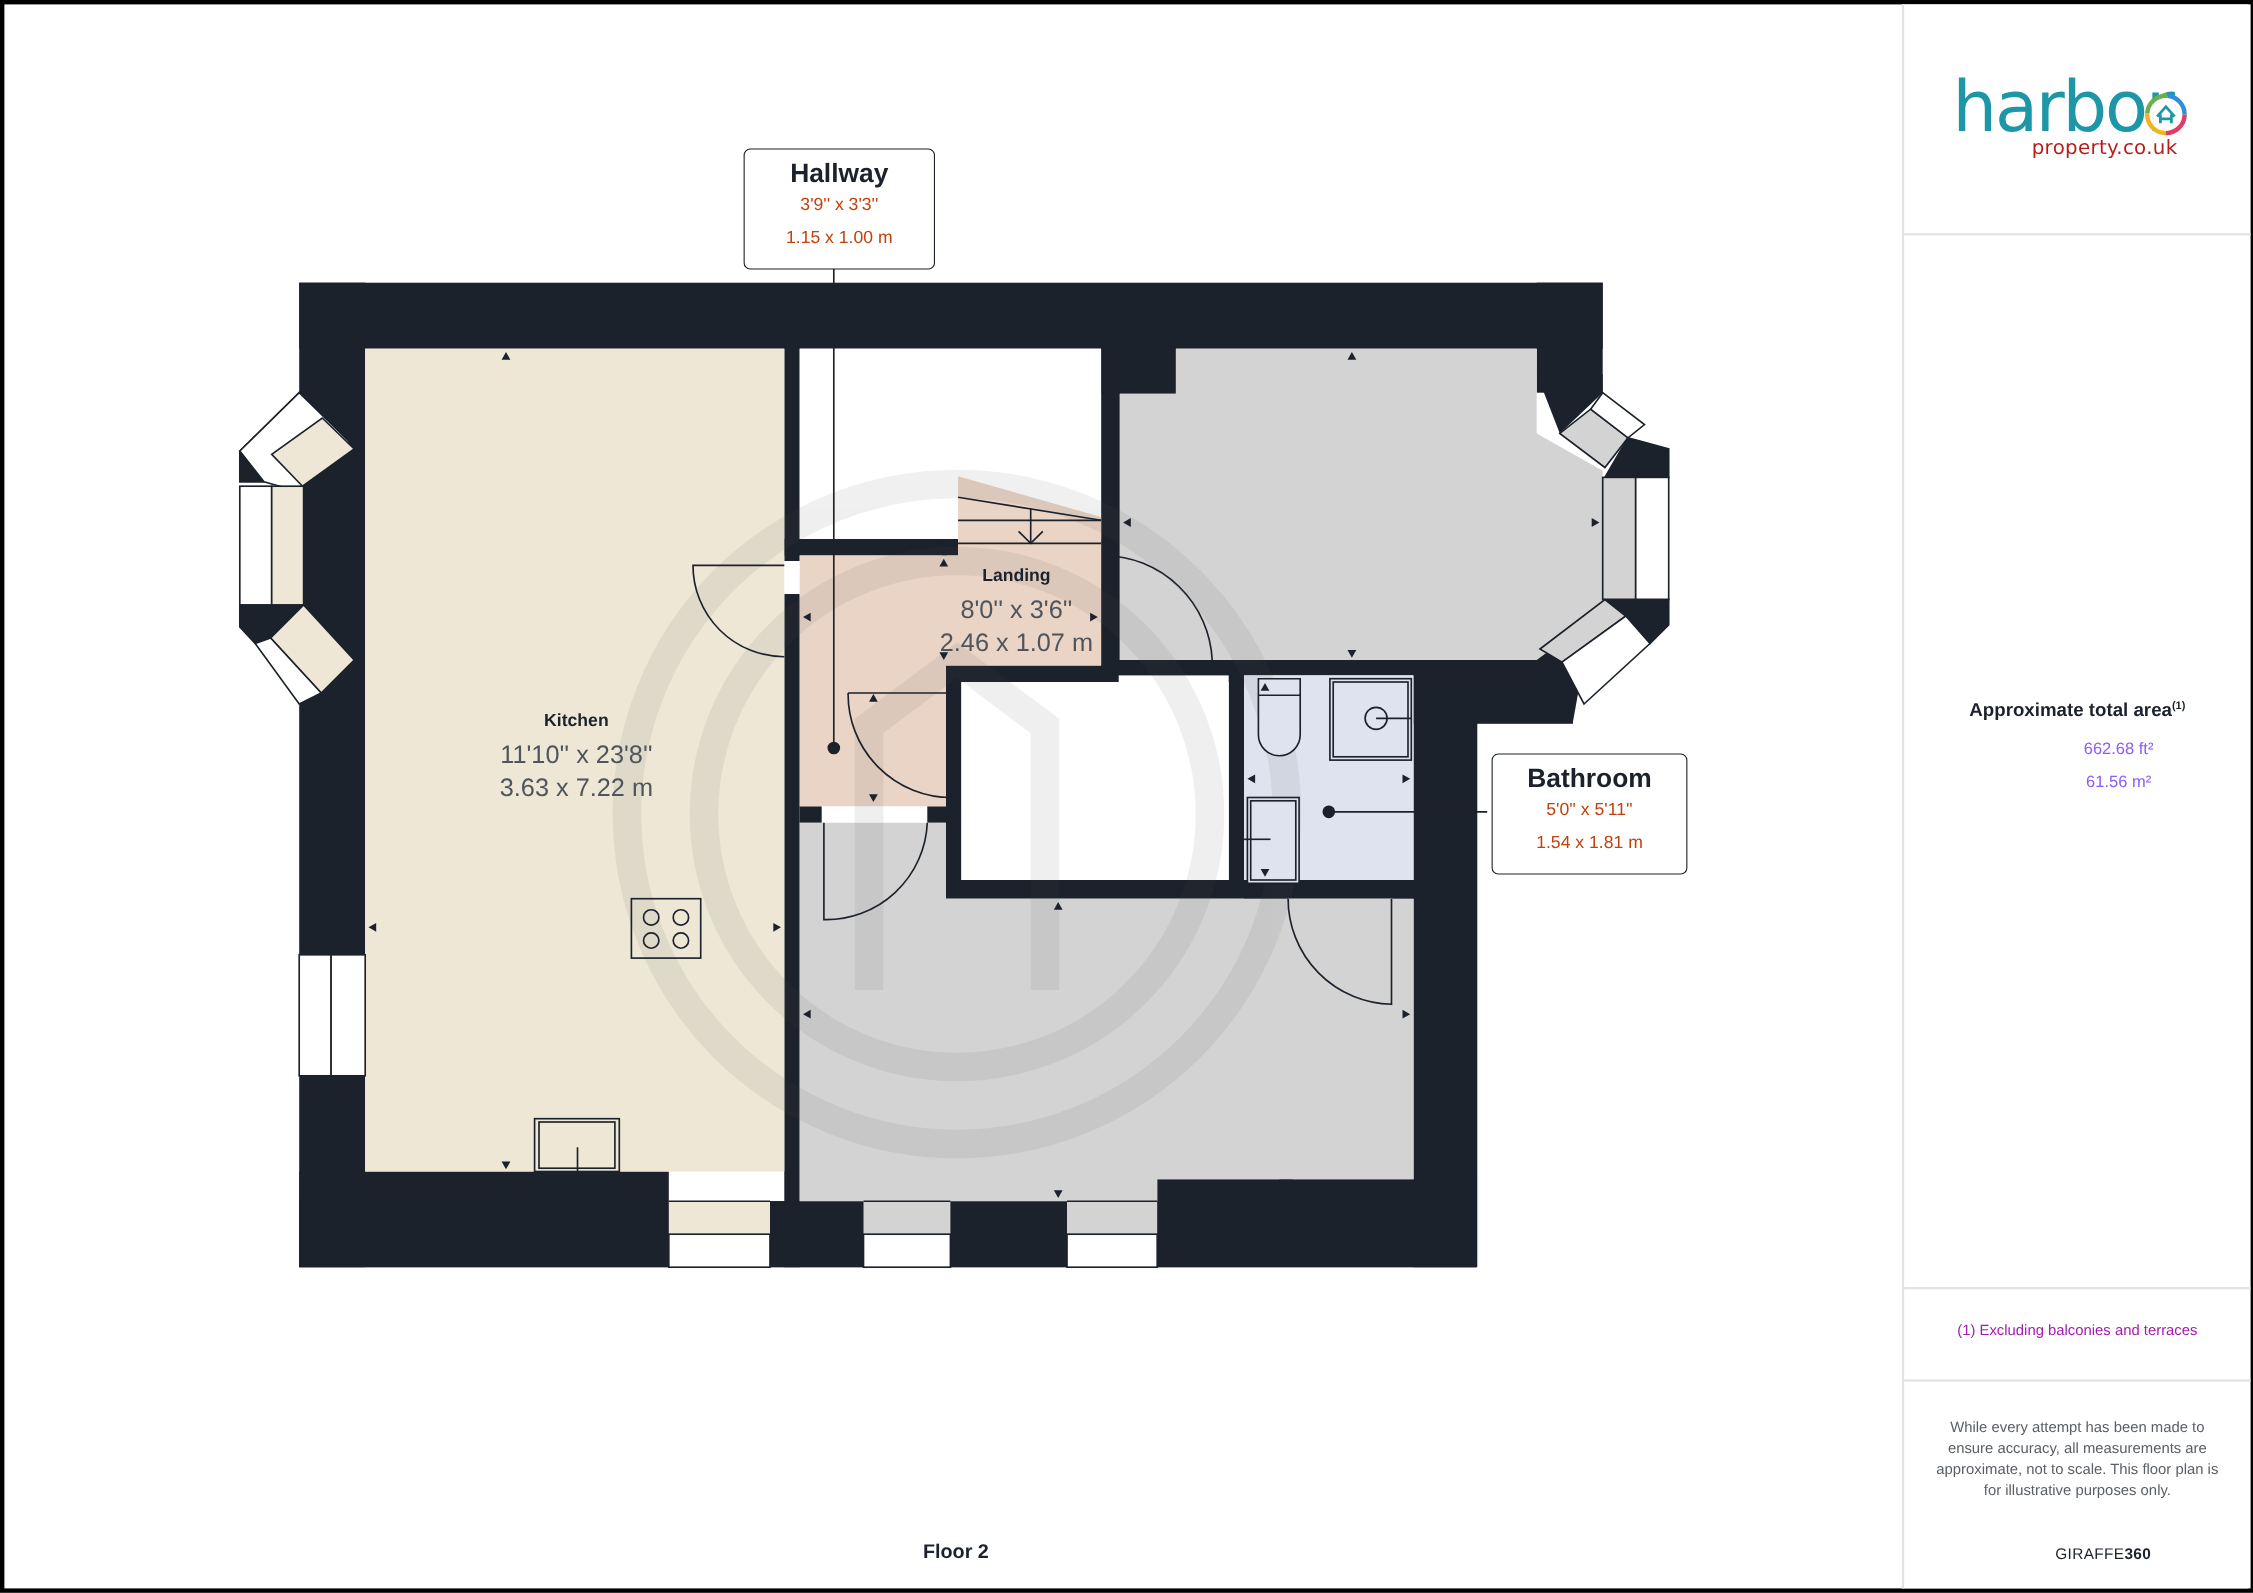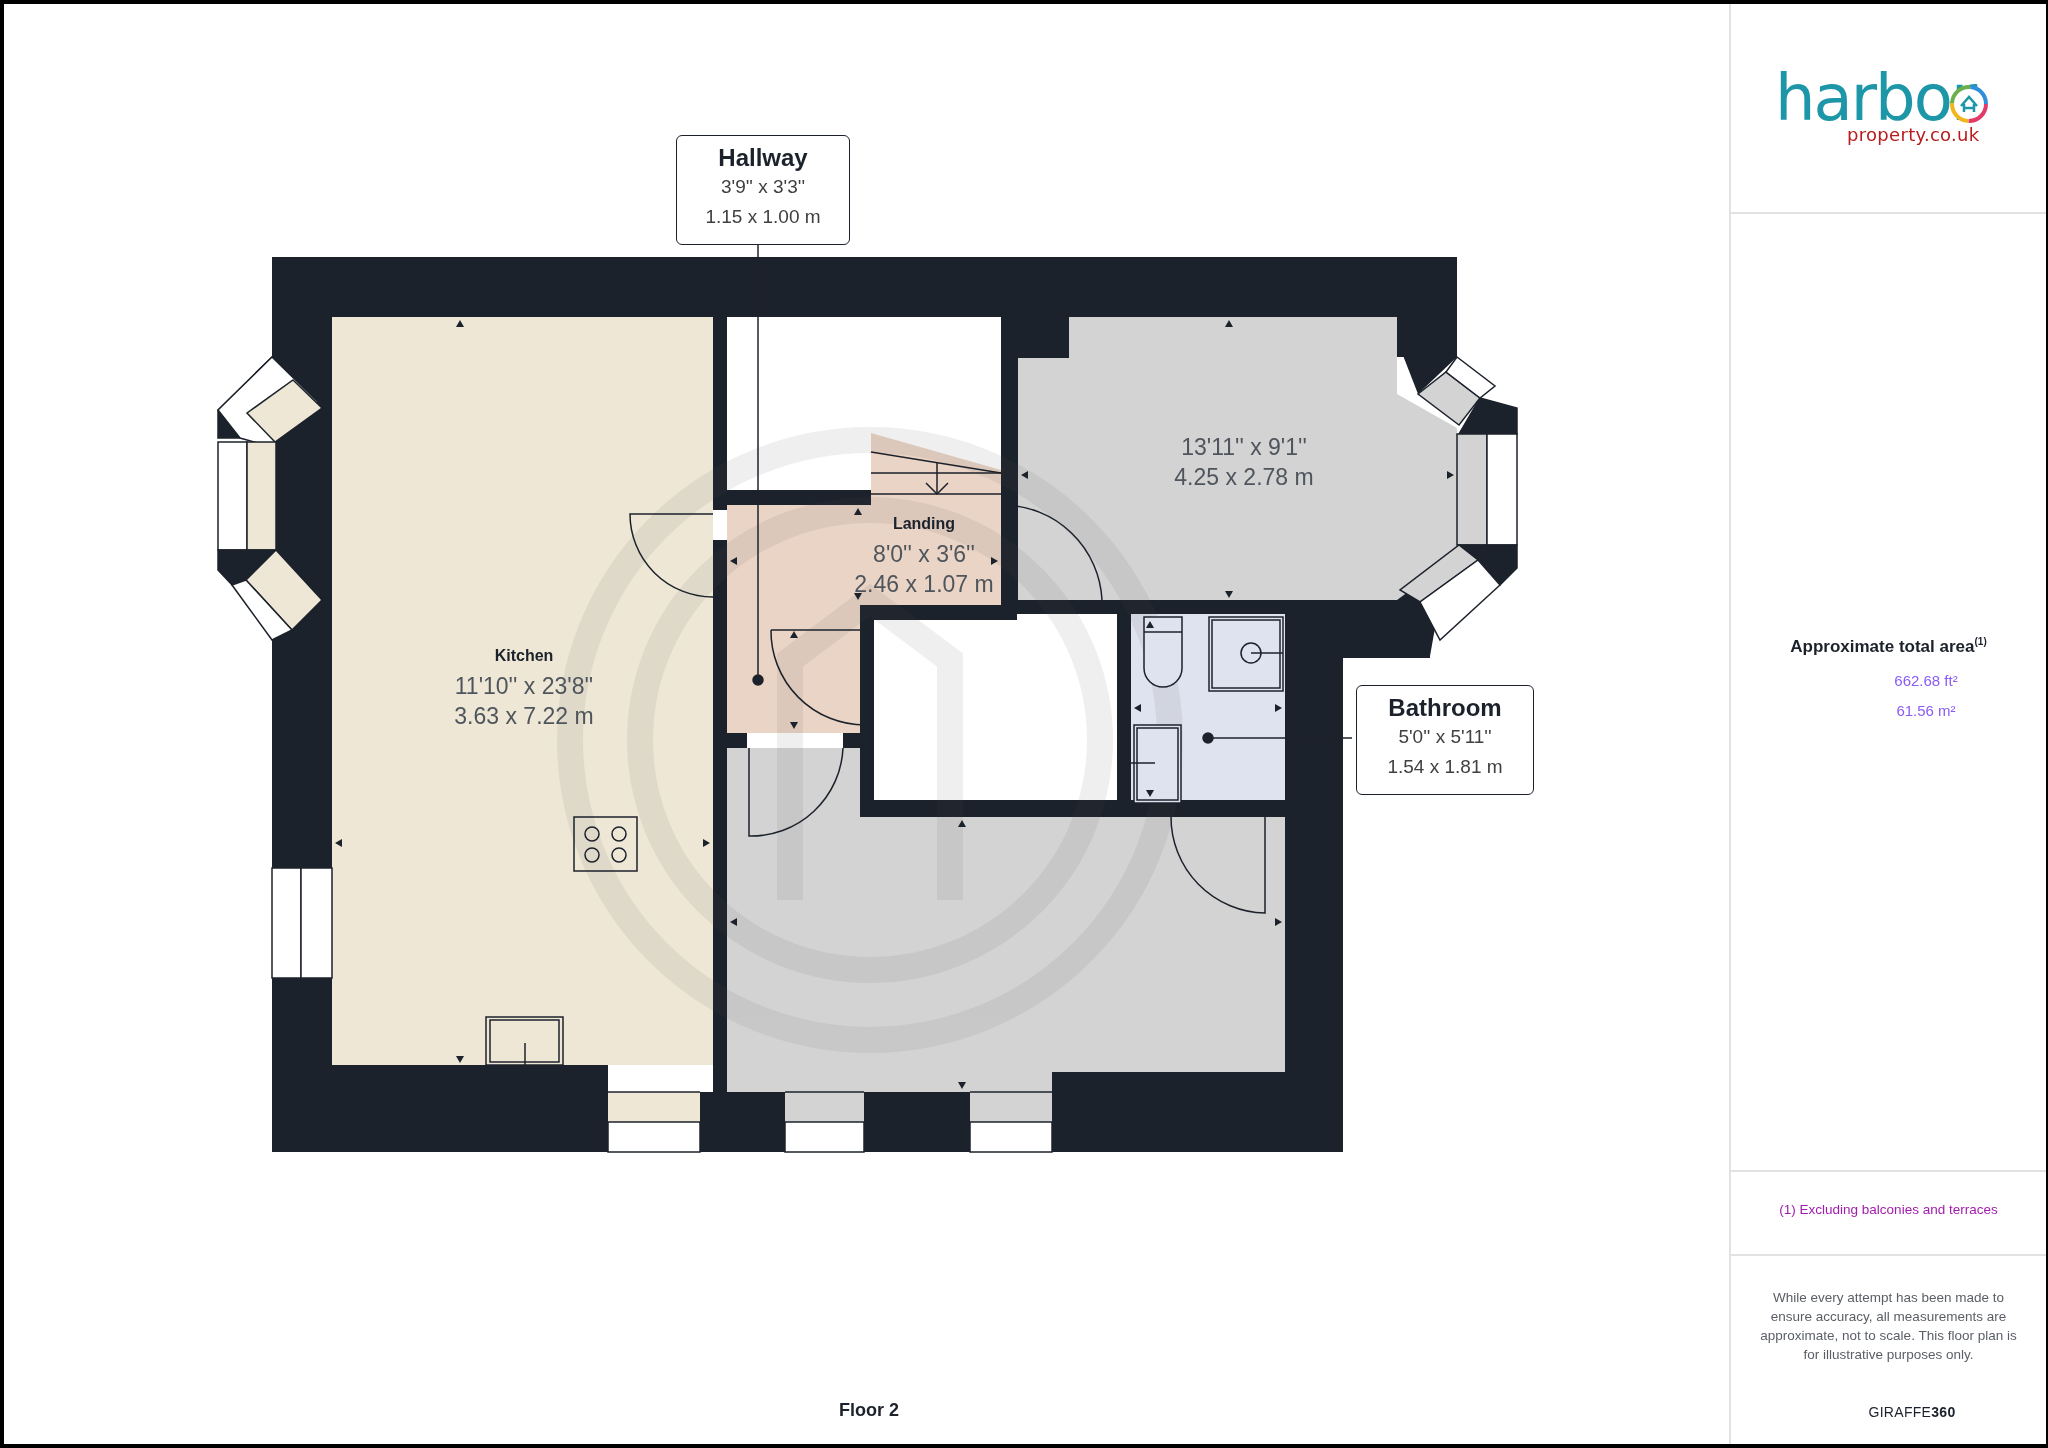--- a/index.html
+++ b/index.html
@@ -58,21 +58,21 @@
   .brand b { font-weight: bold; }
   .floor-label {
     position: absolute; left: 780px; top: 1396px; width: 170px; text-align: center;
     font-family: "Liberation Sans", sans-serif; font-weight: bold; font-size: 18px; color: #1c222b;
   }
   .callout {
     position: absolute; background: #fff; border: 1.5px solid #1c222b; border-radius: 6px;
     text-align: center; font-family: Liberation Sans, sans-serif;
   }
   .callout .nm { font-weight: bold; font-size: 24px; color: #1c222b; margin-top: 8px; line-height: 28px; }
-  .callout .dim { font-size: 19px; color: #404040; line-height: 30px; }
+  .callout .dim { font-size: 16px; color: #c2410c; line-height: 30px; }
   .room-label {
     position: absolute; text-align: center; font-family: "Liberation Sans", sans-serif;
   }
   .room-label .nm { font-weight: bold; font-size: 16px; color: #1c222b; line-height: 30px; }
   .room-label .dim { font-size: 23px; color: #4f555c; line-height: 30px; }
 </style>
 </head>
 <body>
 
 <div class="frame">
@@ -282,24 +282,20 @@
       <div class="dim">8'0'' x 3'6''</div>
       <div class="dim">2.46 x 1.07 m</div>
     </div>
 
     <div class="room-label" style="left:420px; top:637px; width:200px;">
       <div class="nm">Kitchen</div>
       <div class="dim">11'10'' x 23'8''</div>
       <div class="dim">3.63 x 7.22 m</div>
     </div>
 
-    <div class="room-label" style="left:1130px; top:428px; width:220px;">
-      <div class="dim">13'11'' x 9'1''</div>
-      <div class="dim">4.25 x 2.78 m</div>
-    </div>
 
 
     <div class="floor-label">Floor 2</div>
   </div>
 
   <div class="sidebar">
     <div class="sb-section logo-wrap">
       <div class="logo">
         <div class="logo-main">harbor</div>
         <svg width="40" height="40" style="position:absolute; left:174px; top:22px;" viewBox="0 0 40 40">

